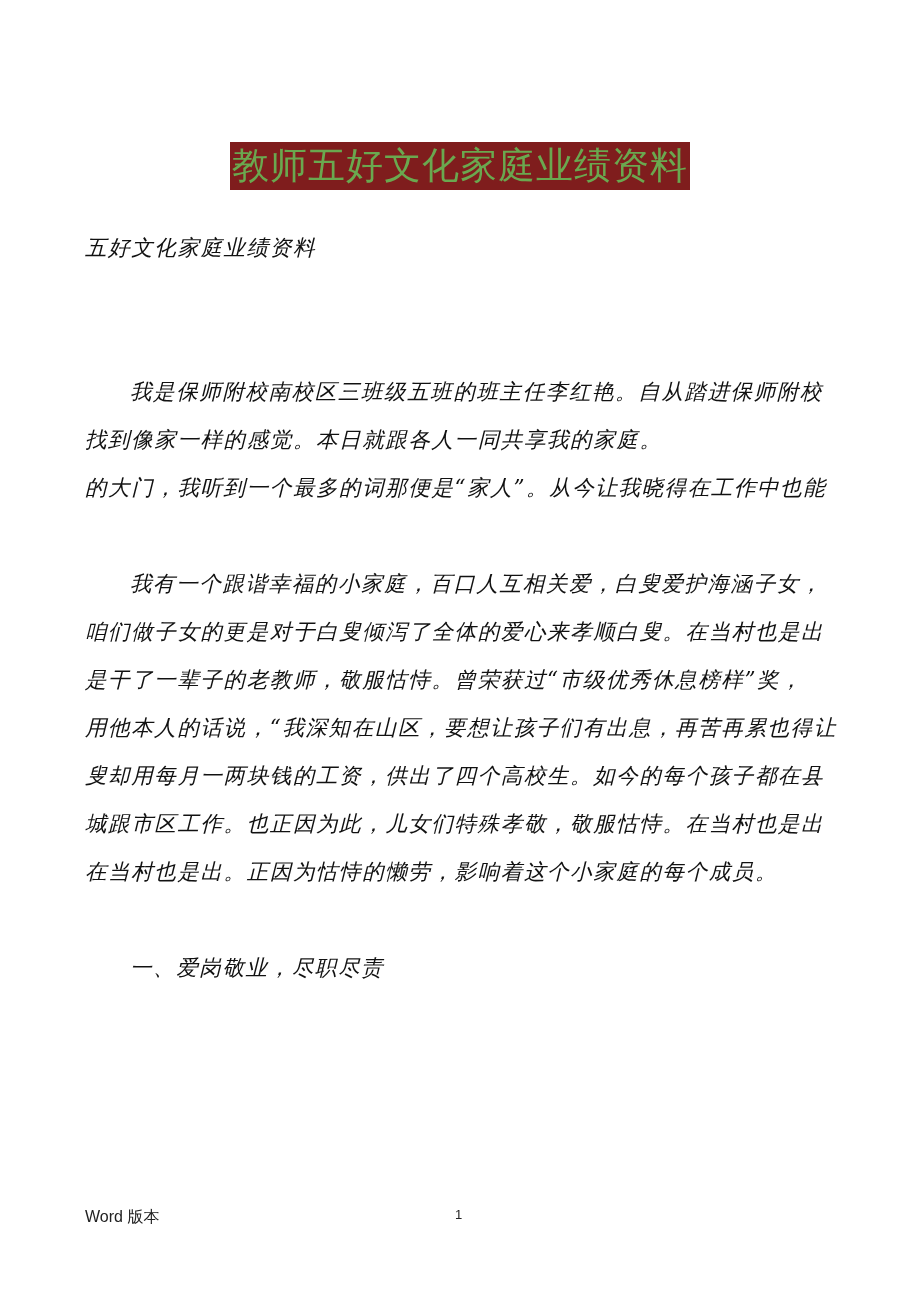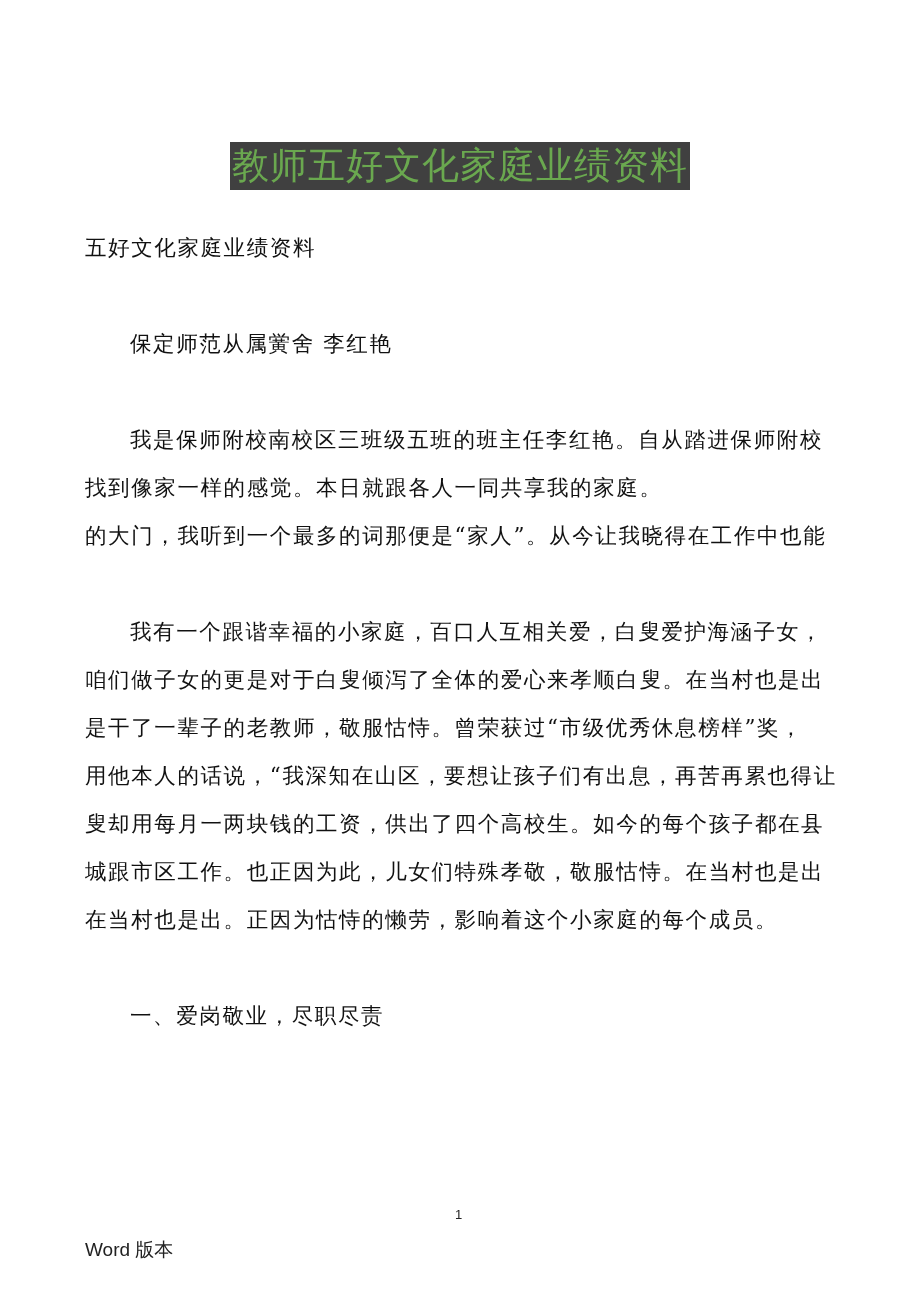--- a/index.html
+++ b/index.html
@@ -1,45 +1,44 @@
 <!DOCTYPE html>
 <html><head>
   <meta charset="utf-8">
   <style>
     html, body { margin: 0; padding: 0; background: #ffffff; }
     body { width: 920px; height: 1302px; position: relative; overflow: hidden;
            font-family: "DejaVu Serif", "Liberation Serif", serif; color: #111; }
     .page { position: absolute; left: 0; top: 0; width: 920px; height: 1302px; }
     .title-wrap { position: absolute; top: 142px; left: 0; width: 920px; text-align: center; }
-    .title { display: inline-block; background: #404040; color: #6aa84f;
+    .title { display: inline-block; background: #7f1d1d; color: #6aa84f;
              font-family: "DejaVu Sans", "Liberation Sans", sans-serif;
              font-size: 37px; line-height: 48px; padding: 0 2px; letter-spacing: 1px; }
     .body { position: absolute; left: 85px; top: 224px; width: 752px;
             font-size: 21.5px; line-height: 48px; letter-spacing: 1.6px; }
-    .line { white-space: nowrap; height: 48px; }
+    .line { white-space: nowrap; height: 48px; font-style: italic; }
     .indent { padding-left: 45px; }
     .gap { height: 48px; }
-    .footer-left { position: absolute; left: 85px; top: 1207px; font-size: 19px;
-                   font-family: "Liberation Sans", "DejaVu Sans", sans-serif; color: #222; margin-top: 30px; }
+    .footer-left { position: absolute; left: 85px; top: 1207px; font-size: 16px;
+                   font-family: "Liberation Sans", "DejaVu Sans", sans-serif; color: #222; }
     .footer-num { position: absolute; left: 455px; top: 1207px; font-size: 13px;
                   font-family: "Liberation Sans", "DejaVu Sans", sans-serif; color: #222; }
   </style>
 </head>
 <body>
 
 <div class="page">
 
   <div class="title-wrap">
     <span class="title">教师五好文化家庭业绩资料</span>
   </div>
 
   <div class="body">
     <div class="line">五好文化家庭业绩资料</div>
     <div class="gap"></div>
-    <div class="line indent">保定师范从属黉舍 李红艳</div>
     <div class="gap"></div>
 
     <div>
       <div class="line indent">我是保师附校南校区三班级五班的班主任李红艳。自从踏进保师附校</div>
       <div class="line">找到像家一样的感觉。本日就跟各人一同共享我的家庭。</div>
       <div class="line">的大门，我听到一个最多的词那便是“家人”。从今让我晓得在工作中也能</div>
     </div>
     <div class="gap"></div>
 
     <div>

